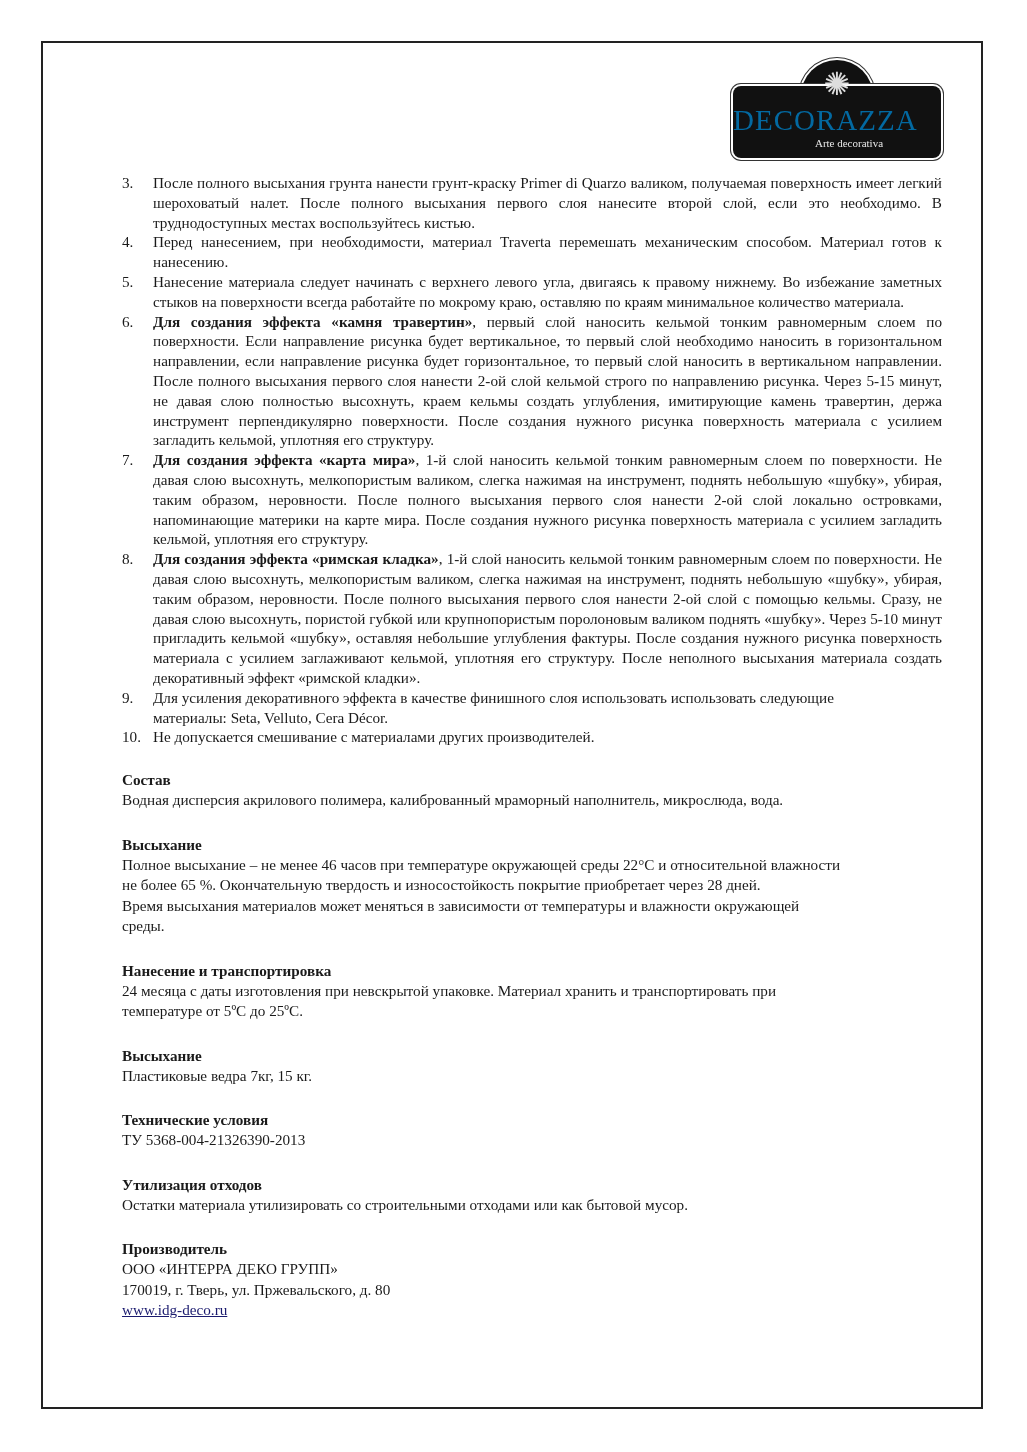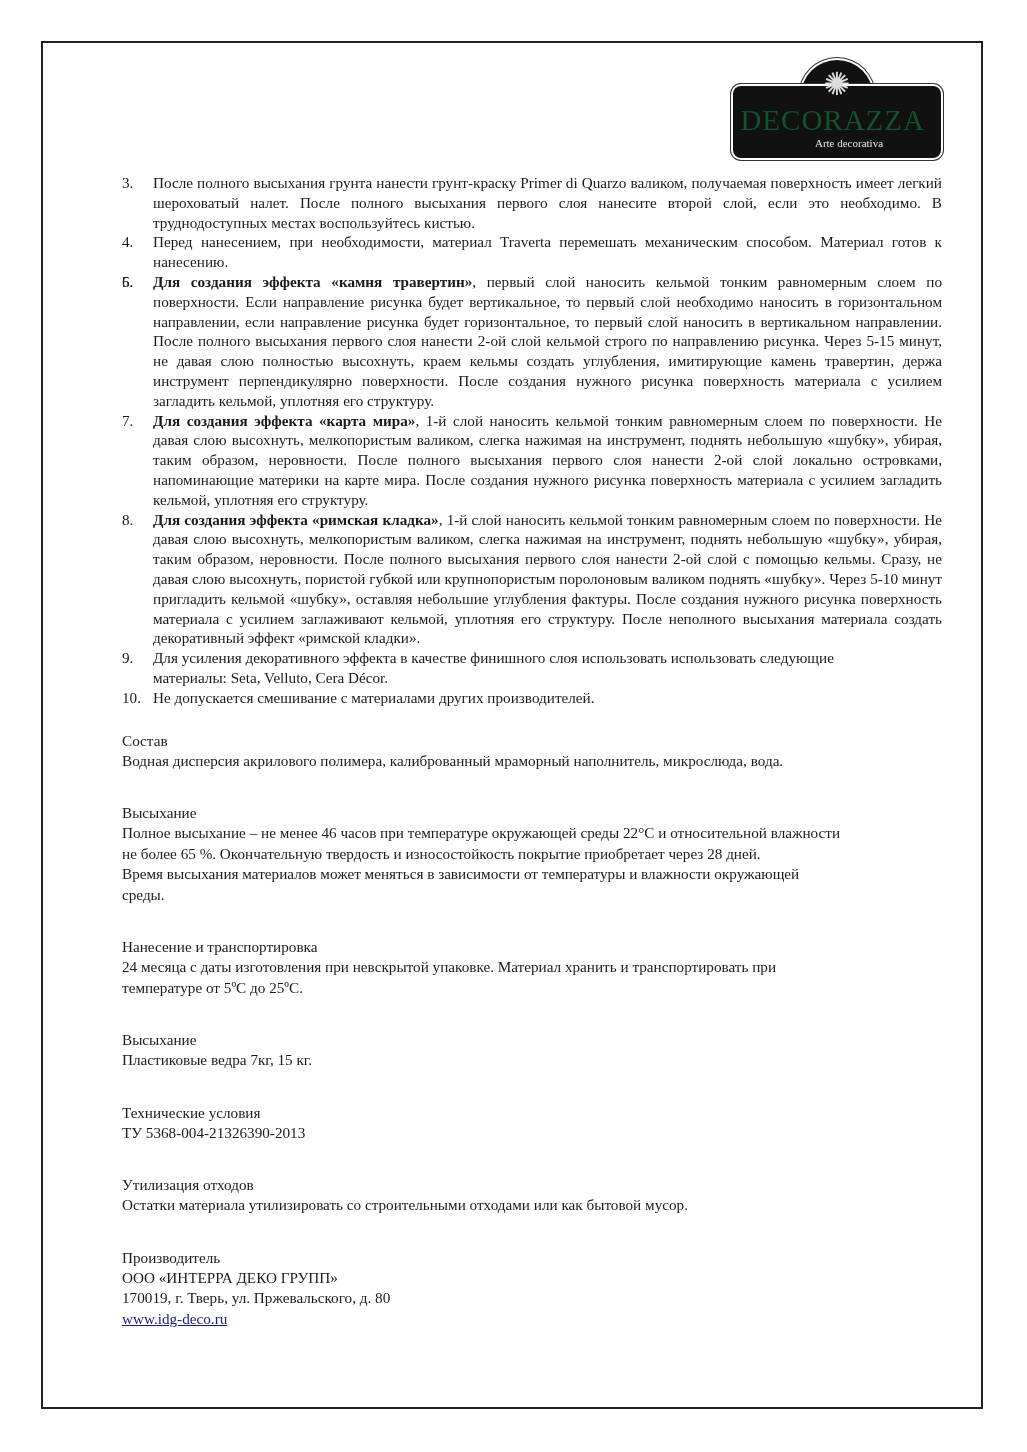--- a/index.html
+++ b/index.html
@@ -29,39 +29,39 @@
       box-shadow: 0 0 0 2px #fff, 0 0 0 3px #333;
     }
     .logo-arch-cover {
       position: absolute; left: 66px; top: 28px; width: 76px; height: 30px; background: #111;
     }
     .logo-sun {
       position: absolute; left: 86px; top: 6px; width: 36px; height: 36px;
       color: #ddd; font-size: 32px; line-height: 36px; text-align: center;
     }
     .logo-name {
-      position: absolute; left: 0; top: 44px; width: 192px; text-align: right;
-      color: #14532d; font-size: 29px; letter-spacing: 1px; line-height: 32px;
+      position: absolute; left: 0; top: 44px; width: 192px; text-align: left;
+      color: #0369a1; font-size: 29px; letter-spacing: 1px; line-height: 32px;
     }
     .logo-tag {
       position: absolute; left: 0; top: 77px; width: 232px; text-align: center;
       color: #e8e8e8; font-size: 11px; line-height: 12px;
     }
     
     .content {
       position: absolute; left: 122px; top: 173px; width: 820px;
       font-size: 15.2px; line-height: 19.8px;
     }
     .list { margin: 0; padding: 0; list-style: none; }
     .list li { position: relative; padding-left: 31px; text-align: justify; }
     .list li .num { position: absolute; left: 0; top: 0; }
     .list li.nojust { text-align: left; }
     b, .bold { font-weight: bold; }
-    .section { margin-top: 32px; }
-    .section h3 { margin: 0; font-size: 15.2px; font-weight: normal; line-height: 20px; }
+    .section { margin-top: 24px; }
+    .section h3 { margin: 0; font-size: 15.2px; font-weight: bold; line-height: 20px; }
     .section p { margin: 0; line-height: 20.5px; }
     .link { color: #1a1a6e; text-decoration: underline; }
   </style>
 </head>
 <body>
 
 <div class="frame"></div>
 
 <div class="logo">
   <div class="logo-arch"></div>
@@ -69,21 +69,21 @@
   <div class="logo-arch-cover"></div>
   <div class="logo-sun">✺</div>
   <div class="logo-name">DECORAZZA</div>
   <div class="logo-tag">Arte decorativa</div>
 </div>
 
 <div class="content">
   <ol class="list">
     <li><span class="num">3.</span><span>После полного высыхания грунта нанести грунт-краску Primer di Quarzo валиком, получаемая поверхность имеет легкий шероховатый налет. После полного высыхания первого слоя нанесите второй слой, если это необходимо. В труднодоступных местах воспользуйтесь кистью.</span></li>
     <li><span class="num">4.</span><span>Перед нанесением, при необходимости, материал Traverta перемешать механическим способом. Материал готов к нанесению.</span></li>
-    <li><span class="num">5.</span></li>
+    <li><span class="num">5.</span><span>Нанесение материала следует начинать с верхнего левого угла, двигаясь к правому нижнему. Во избежание заметных стыков на поверхности всегда работайте по мокрому краю, оставляю по краям минимальное количество материала.</span></li>
     <li><span class="num">6.</span><b>Для создания эффекта «камня травертин»</b><span>, первый слой наносить кельмой тонким равномерным слоем по поверхности. Если направление рисунка будет вертикальное, то первый слой необходимо наносить в горизонтальном направлении, если направление рисунка будет горизонтальное, то первый слой наносить в вертикальном направлении. После полного высыхания первого слоя нанести 2-ой слой кельмой строго по направлению рисунка. Через 5-15 минут, не давая слою полностью высохнуть, краем кельмы создать углубления, имитирующие камень травертин, держа инструмент перпендикулярно поверхности. После создания нужного рисунка поверхность материала с усилием загладить кельмой, уплотняя его структуру.</span></li>
     <li><span class="num">7.</span><b>Для создания эффекта «карта мира»</b><span>, 1-й слой наносить кельмой тонким равномерным слоем по поверхности. Не давая слою высохнуть, мелкопористым валиком, слегка нажимая на инструмент, поднять небольшую «шубку», убирая, таким образом, неровности.  После полного высыхания первого слоя нанести 2-ой слой локально островками, напоминающие материки на карте мира. После создания нужного рисунка поверхность материала с усилием загладить кельмой, уплотняя его структуру.</span></li>
     <li><span class="num">8.</span><b>Для создания эффекта «римская кладка»</b><span>, 1-й слой наносить кельмой тонким равномерным слоем по поверхности. Не давая слою высохнуть, мелкопористым валиком, слегка нажимая на инструмент, поднять небольшую «шубку», убирая, таким образом, неровности.  После полного высыхания первого слоя нанести 2-ой слой с помощью кельмы. Сразу, не давая слою высохнуть, пористой губкой или крупнопористым поролоновым валиком поднять «шубку». Через 5-10 минут пригладить кельмой «шубку», оставляя небольшие углубления фактуры. После создания нужного рисунка поверхность материала с усилием заглаживают кельмой, уплотняя его структуру. После неполного высыхания материала создать декоративный эффект «римской кладки».</span></li>
     <li class="nojust" style="padding-right:90px;"><span class="num">9.</span><span>Для усиления декоративного эффекта в качестве финишного слоя использовать использовать следующие материалы: Seta, Velluto, Cera Décor.</span></li>
     <li class="nojust"><span class="num">10.</span><span>Не допускается смешивание с материалами других производителей.</span></li>
   </ol>
 
   <div class="section" style="margin-top:23px;">
     <h3>Состав</h3>
     <p>Водная дисперсия акрилового полимера, калиброванный мраморный наполнитель, микрослюда, вода.</p>

